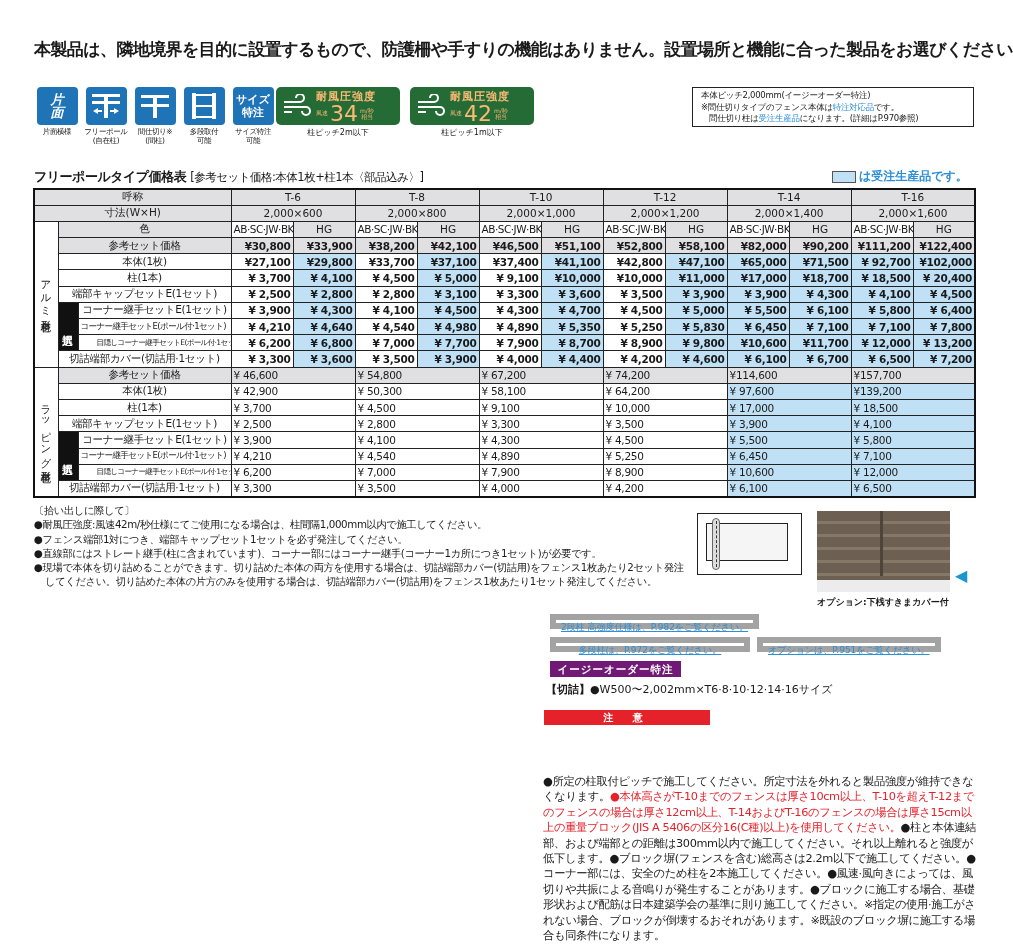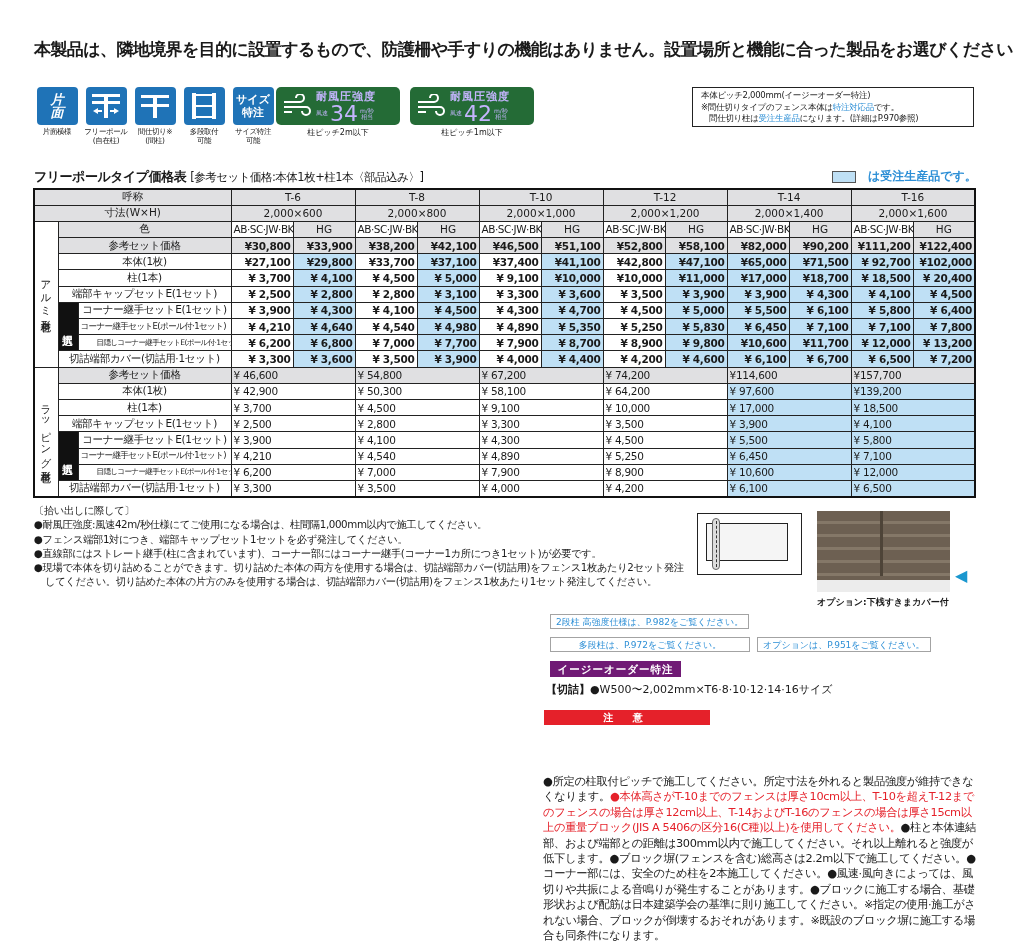--- a/index.html
+++ b/index.html
@@ -7,34 +7,34 @@
   .abs { position: absolute; }
   .headline { left: 34px; top: 38px; font-size: 17px; font-weight: bold; letter-spacing: -0.6px; white-space: nowrap; }
 
   .icons { left: 35px; top: 87px; display: flex; gap: 5px; }
   .icon-wrap { width: 44px; display: flex; flex-direction: column; align-items: center; }
   .icon-box { width: 41px; height: 38px; background: #1f73b7; border-radius: 4px; display: flex; align-items: center; justify-content: center; color: #fff; }
   .icon-cap { font-size: 7.5px; line-height: 9px; text-align: center; margin-top: 2px; white-space: nowrap; letter-spacing: -0.4px; }
   .icon-box.text { font-size: 11px; font-weight: bold; line-height: 13px; text-align: center; }
 
   .wind { top: 87px; width: 124px; }
-  .wind-box { height: 38px; background: #246b36; border-radius: 5px; color: #c4b5fd; display: flex; align-items: center; padding: 0 6px; }
+  .wind-box { height: 38px; background: #246b36; border-radius: 5px; color: #fdba74; display: flex; align-items: center; padding: 0 6px; }
   .wind-title { font-size: 11px; font-weight: bold; letter-spacing: 1px; }
   .wind-num-line { display: flex; align-items: center; gap: 2px; }
   .wind-small { font-size: 6px; }
   .wind-num { font-size: 22px; line-height: 20px; }
   .wind-unit { font-size: 6px; line-height: 6px; text-align: center; }
   .wind-cap { font-size: 8px; text-align: center; margin-top: 2px; }
 
   .notebox { left: 692px; top: 87px; width: 282px; height: 40px; border: 1px solid #222; padding: 2px 8px; font-size: 8.5px; line-height: 11.5px; letter-spacing: -0.3px; }
   .hl { color: #2d8fd6; }
 
   .tbl-title { left: 34px; top: 168px; font-size: 13px; font-weight: bold; letter-spacing: -0.5px; white-space: nowrap; }
   .tbl-title .sub { font-weight: normal; font-size: 11.5px; }
-  .legend { left: 832px; top: 168px; font-size: 12px; font-weight: bold; color: #2d8fd6; display: flex; align-items: center; gap: 12px; }
+  .legend { left: 832px; top: 168px; font-size: 12px; font-weight: bold; color: #2d8fd6; display: flex; align-items: center; gap: 3px; }
   .legend .sw { width: 24px; height: 12px; background: #bfe0f5; border: 1px solid #555; }
 
   table.price { position: absolute; left: 33px; top: 188px; border-collapse: collapse; border: 2.5px solid #111; table-layout: fixed; width: 942px; }
   table.price td { border: 1px solid #222; height: 16.2px; font-size: 10.5px; padding: 0 2px; white-space: nowrap; overflow: hidden; }
   td.hdr { background: #e0e0e2; text-align: center; }
   td.lbl { text-align: center; font-size: 10px; letter-spacing: -0.3px; }
   td.lbl.small { font-size: 8.5px; letter-spacing: -0.6px; text-align: left; padding-left: 2px; }
   td.lbl.xsmall { font-size: 7.6px; letter-spacing: -0.7px; text-align: left; padding-left: 18px; }
   td.colorcode { font-size: 6.5px; letter-spacing: -0.5px; text-align: center; }
   td.ref { background: #e0e0e2; }
@@ -50,21 +50,21 @@
   .diagram { left: 697px; top: 513px; width: 105px; height: 62px; border: 1px solid #222; }
   .diagram .panel { position: absolute; left: 8px; top: 9px; width: 82px; height: 38px; border: 1px solid #222; background: #f5f5f5; }
   .diagram .post { position: absolute; left: 14px; top: 4px; width: 8px; height: 52px; border: 1px solid #666; border-radius: 4px; background: #ddd; }
   .diagram .post::after { content: ""; position: absolute; left: 3px; top: 2px; height: 46px; border-left: 1px dashed #333; }
   .photo { left: 817px; top: 511px; width: 133px; height: 81px; background: repeating-linear-gradient(180deg, #6d6052 0px, #6d6052 10px, #857868 10px, #857868 13px); }
   .photo .pole { position: absolute; left: 63px; top: 0; width: 3px; height: 65px; background: #4e4438; }
   .photo .ground { position: absolute; left: 0; bottom: 0; width: 100%; height: 12px; background: #ececec; }
   .arrow { left: 955px; top: 566px; color: #1a97cf; font-size: 16px; }
   .photo-cap { left: 817px; top: 596px; font-size: 9px; white-space: nowrap; font-weight: bold; }
 
-  .linkbox { border: 1px solid #a3a3a3; color: #2d8fd6; font-size: 9px; padding: 1px 5px; height: 15px; white-space: nowrap; }
+  .linkbox { border: 6px solid #a3a3a3; color: #2d8fd6; font-size: 9px; padding: 1px 5px; height: 15px; white-space: nowrap; text-decoration: underline; }
   .easy { left: 550px; top: 661px; width: 131px; height: 16px; background: #701a75; color: #fff; font-size: 10.5px; font-weight: bold; text-align: center; letter-spacing: 1px; line-height: 16px; }
   .easy-line { left: 546px; top: 682px; font-size: 11px; white-space: nowrap; }
   .caution { left: 544px; top: 710px; width: 166px; height: 15px; background: #e5212a; color: #fff; font-size: 10px; font-weight: bold; text-align: center; letter-spacing: 8px; line-height: 15px; }
   .caution-text { left: 543px; top: 726px; width: 435px; font-size: 11.3px; line-height: 15.4px; letter-spacing: -0.35px; margin-top: 48px; }
   .red { color: #e5212a; }
 </style>
 </head>
 <body>
 
 <div class="abs headline">本製品は、隣地境界を目的に設置するもので、防護柵や手すりの機能はありません。設置場所と機能に合った製品をお選びください。</div>

